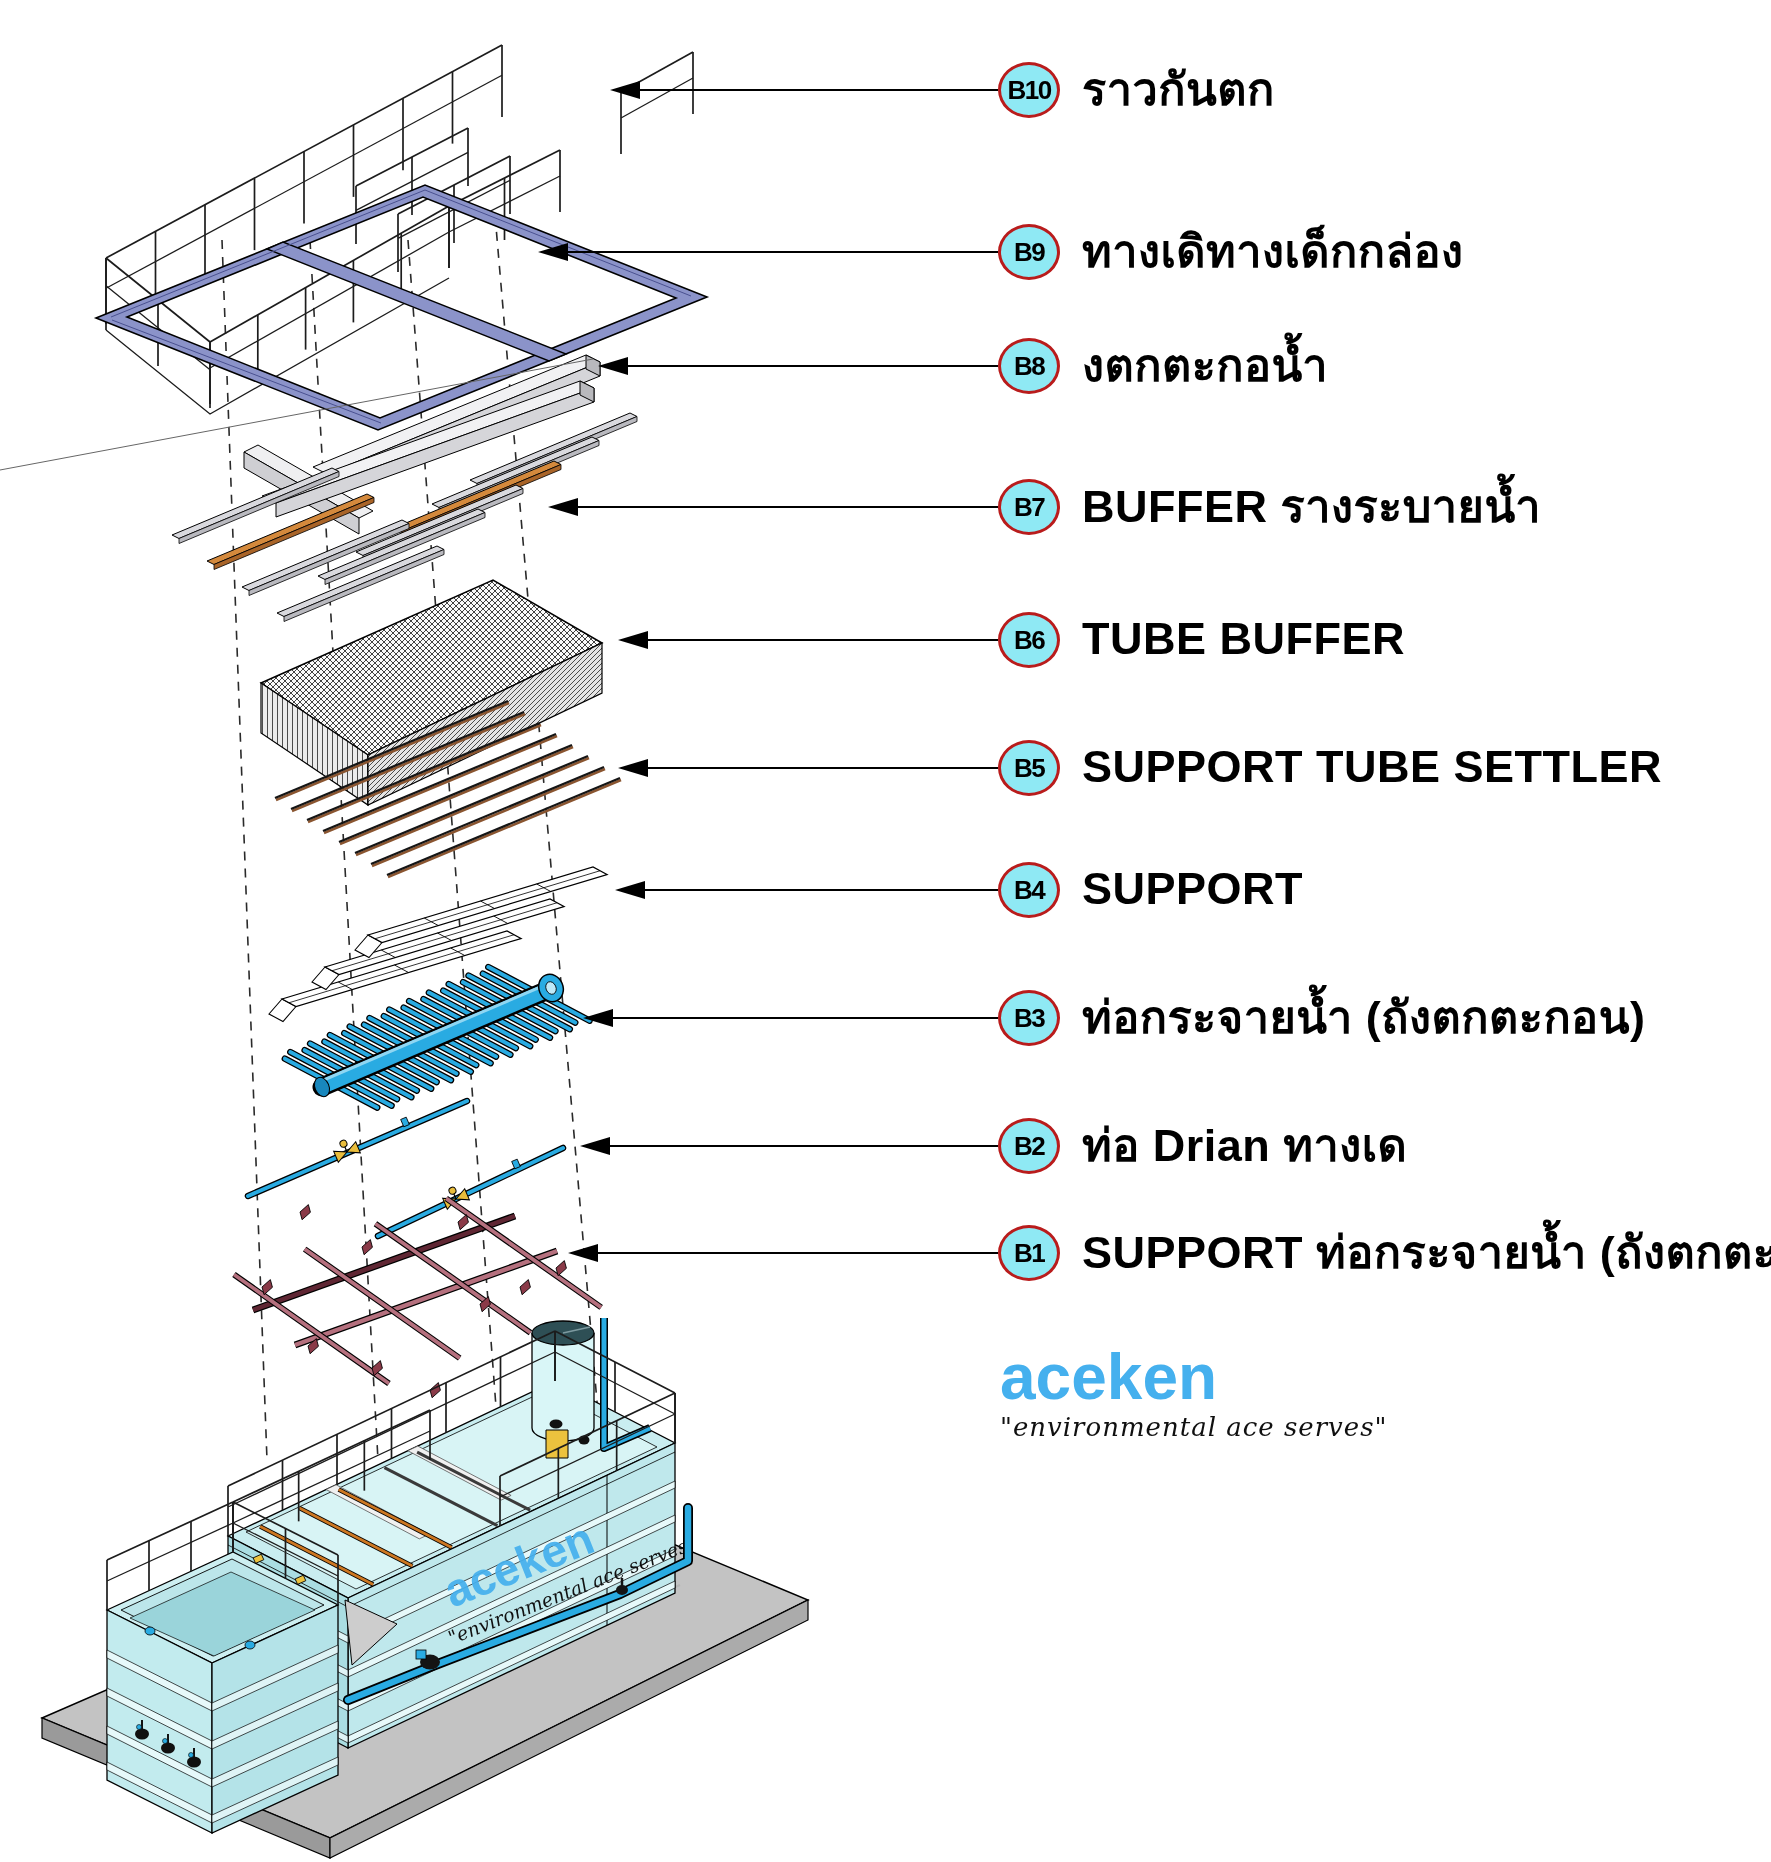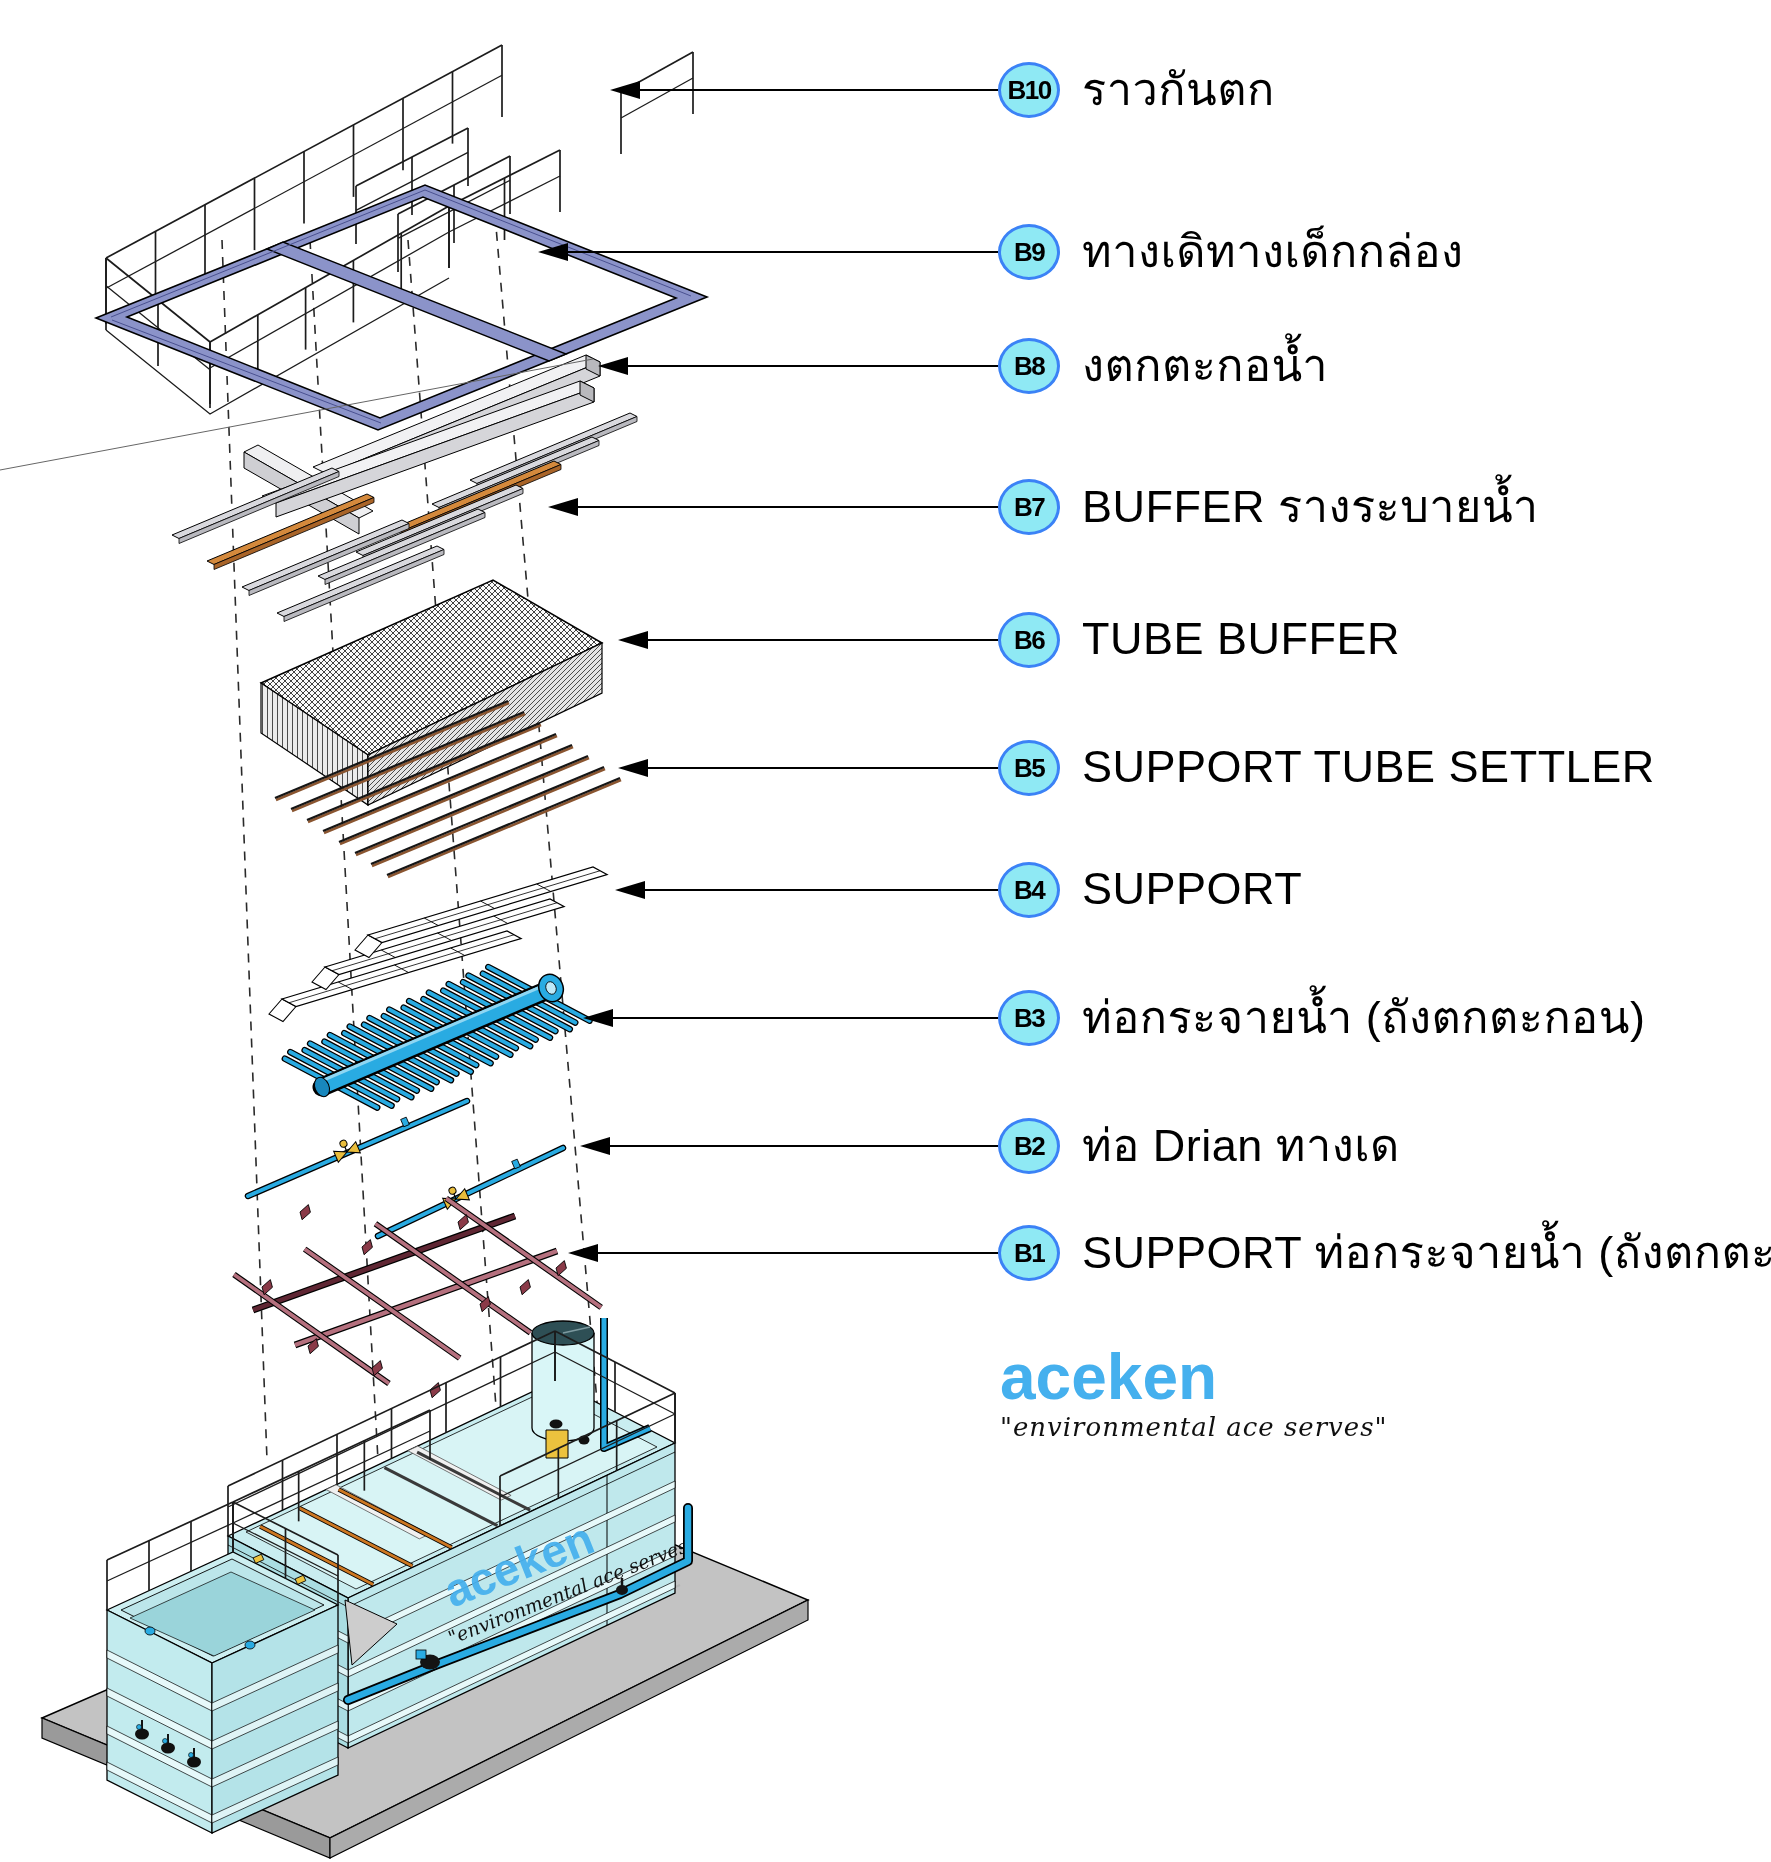--- a/index.html
+++ b/index.html
@@ -4,25 +4,25 @@
 <style>
   html,body{margin:0;padding:0;background:#fff;}
   .stage{position:relative;width:1771px;height:1862px;background:#ffffff;overflow:hidden;
          font-family:"Liberation Sans","DejaVu Sans",sans-serif;}
   .stage svg{position:absolute;left:0;top:0;}
   .row{position:absolute;left:0;top:0;width:100%;height:0;}
   .leader{position:absolute;height:0;border-top:2.6px solid #000;top:-1px;}
   .arrowhead{position:absolute;width:0;height:0;top:-9px;
              border-top:9px solid transparent;border-bottom:9px solid transparent;
              border-right:30px solid #000;}
-  .badge{position:absolute;width:56px;height:50px;border:3px solid #3b82f6;border-radius:50%;
+  .badge{position:absolute;width:56px;height:50px;border:3px solid #b91c1c;border-radius:50%;
          background:#8fe9f4;display:flex;align-items:center;justify-content:center;
          font-weight:bold;font-size:26px;letter-spacing:-1.5px;color:#000;top:-28px;left:998px;}
   .callout-label{position:absolute;left:1082px;top:0;transform:translateY(-52%);
-         font-size:45px;font-weight:400;color:#000;white-space:nowrap;letter-spacing:0.5px;}
+         font-size:45px;font-weight:700;color:#000;white-space:nowrap;letter-spacing:0.5px;}
   .logo{position:absolute;}
   .logo-name{font-size:64px;font-weight:bold;color:#45b0ee;line-height:58px;letter-spacing:0;}
   .logo-tagline{font-family:"DejaVu Serif","Liberation Serif",serif;font-style:italic;
          font-size:26px;color:#101010;margin-top:6px;letter-spacing:1px;white-space:nowrap;}
 </style>
 </head>
 <body>
 
 <div class="stage">
 

